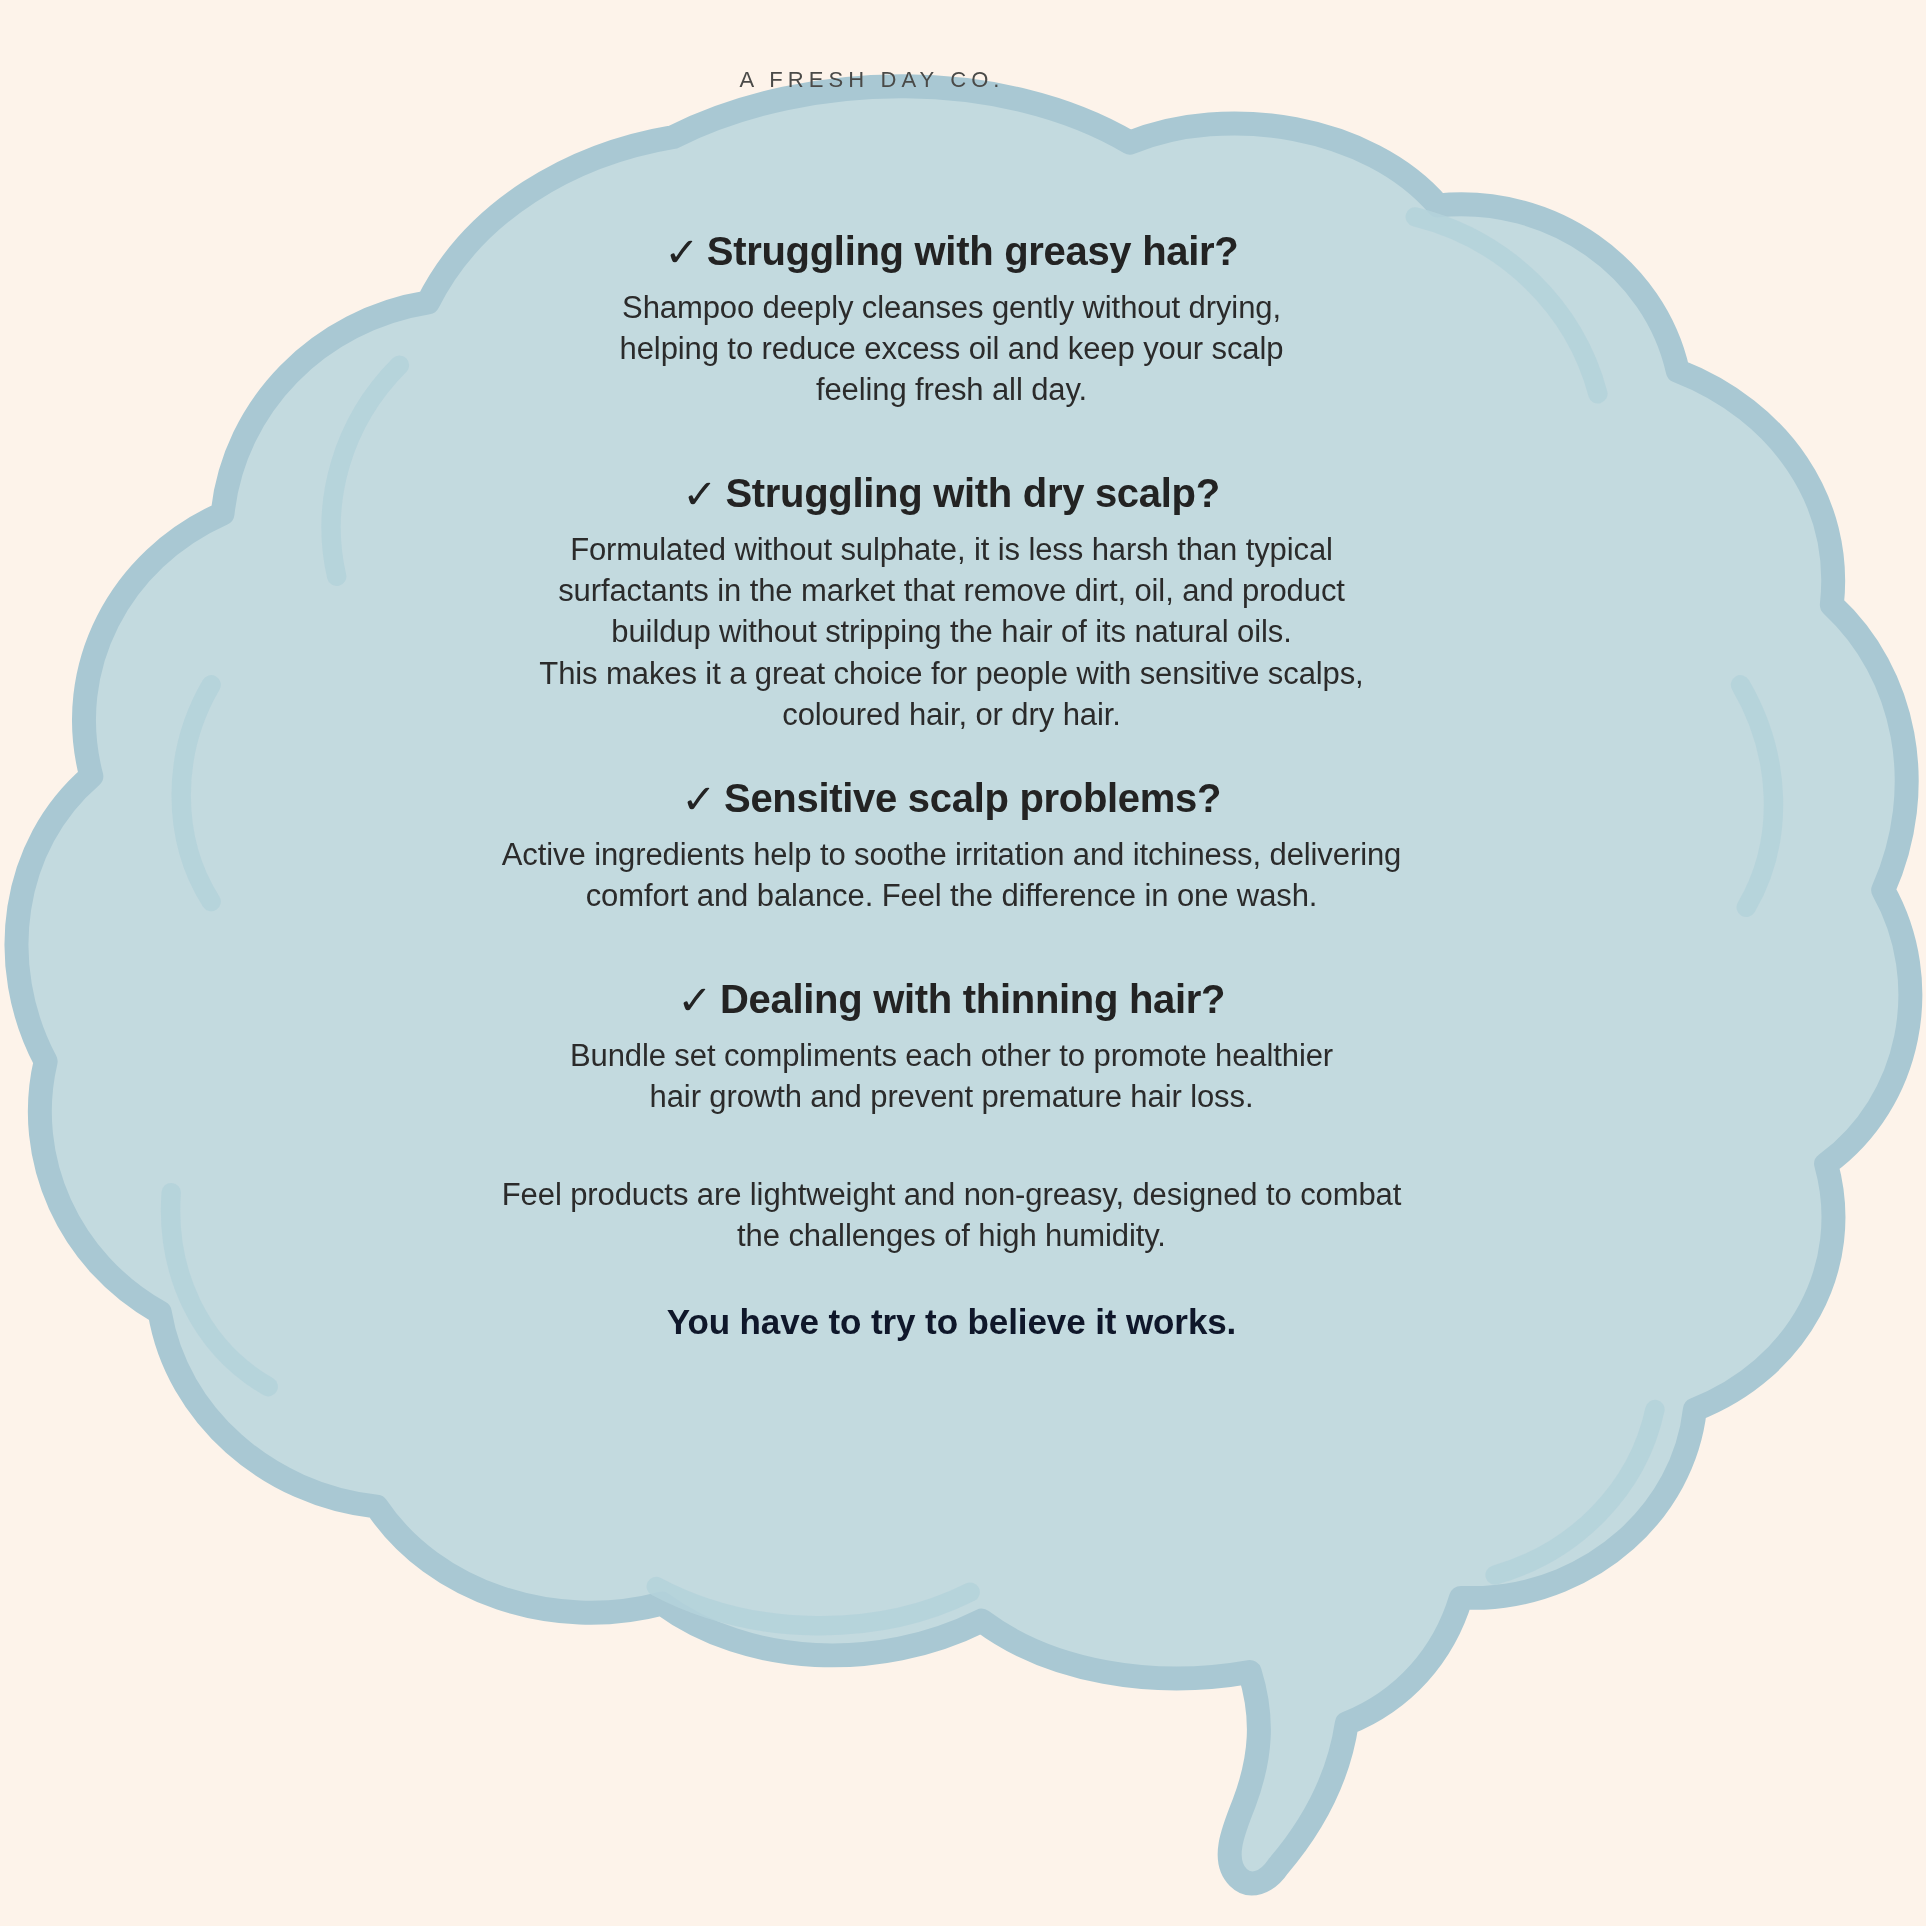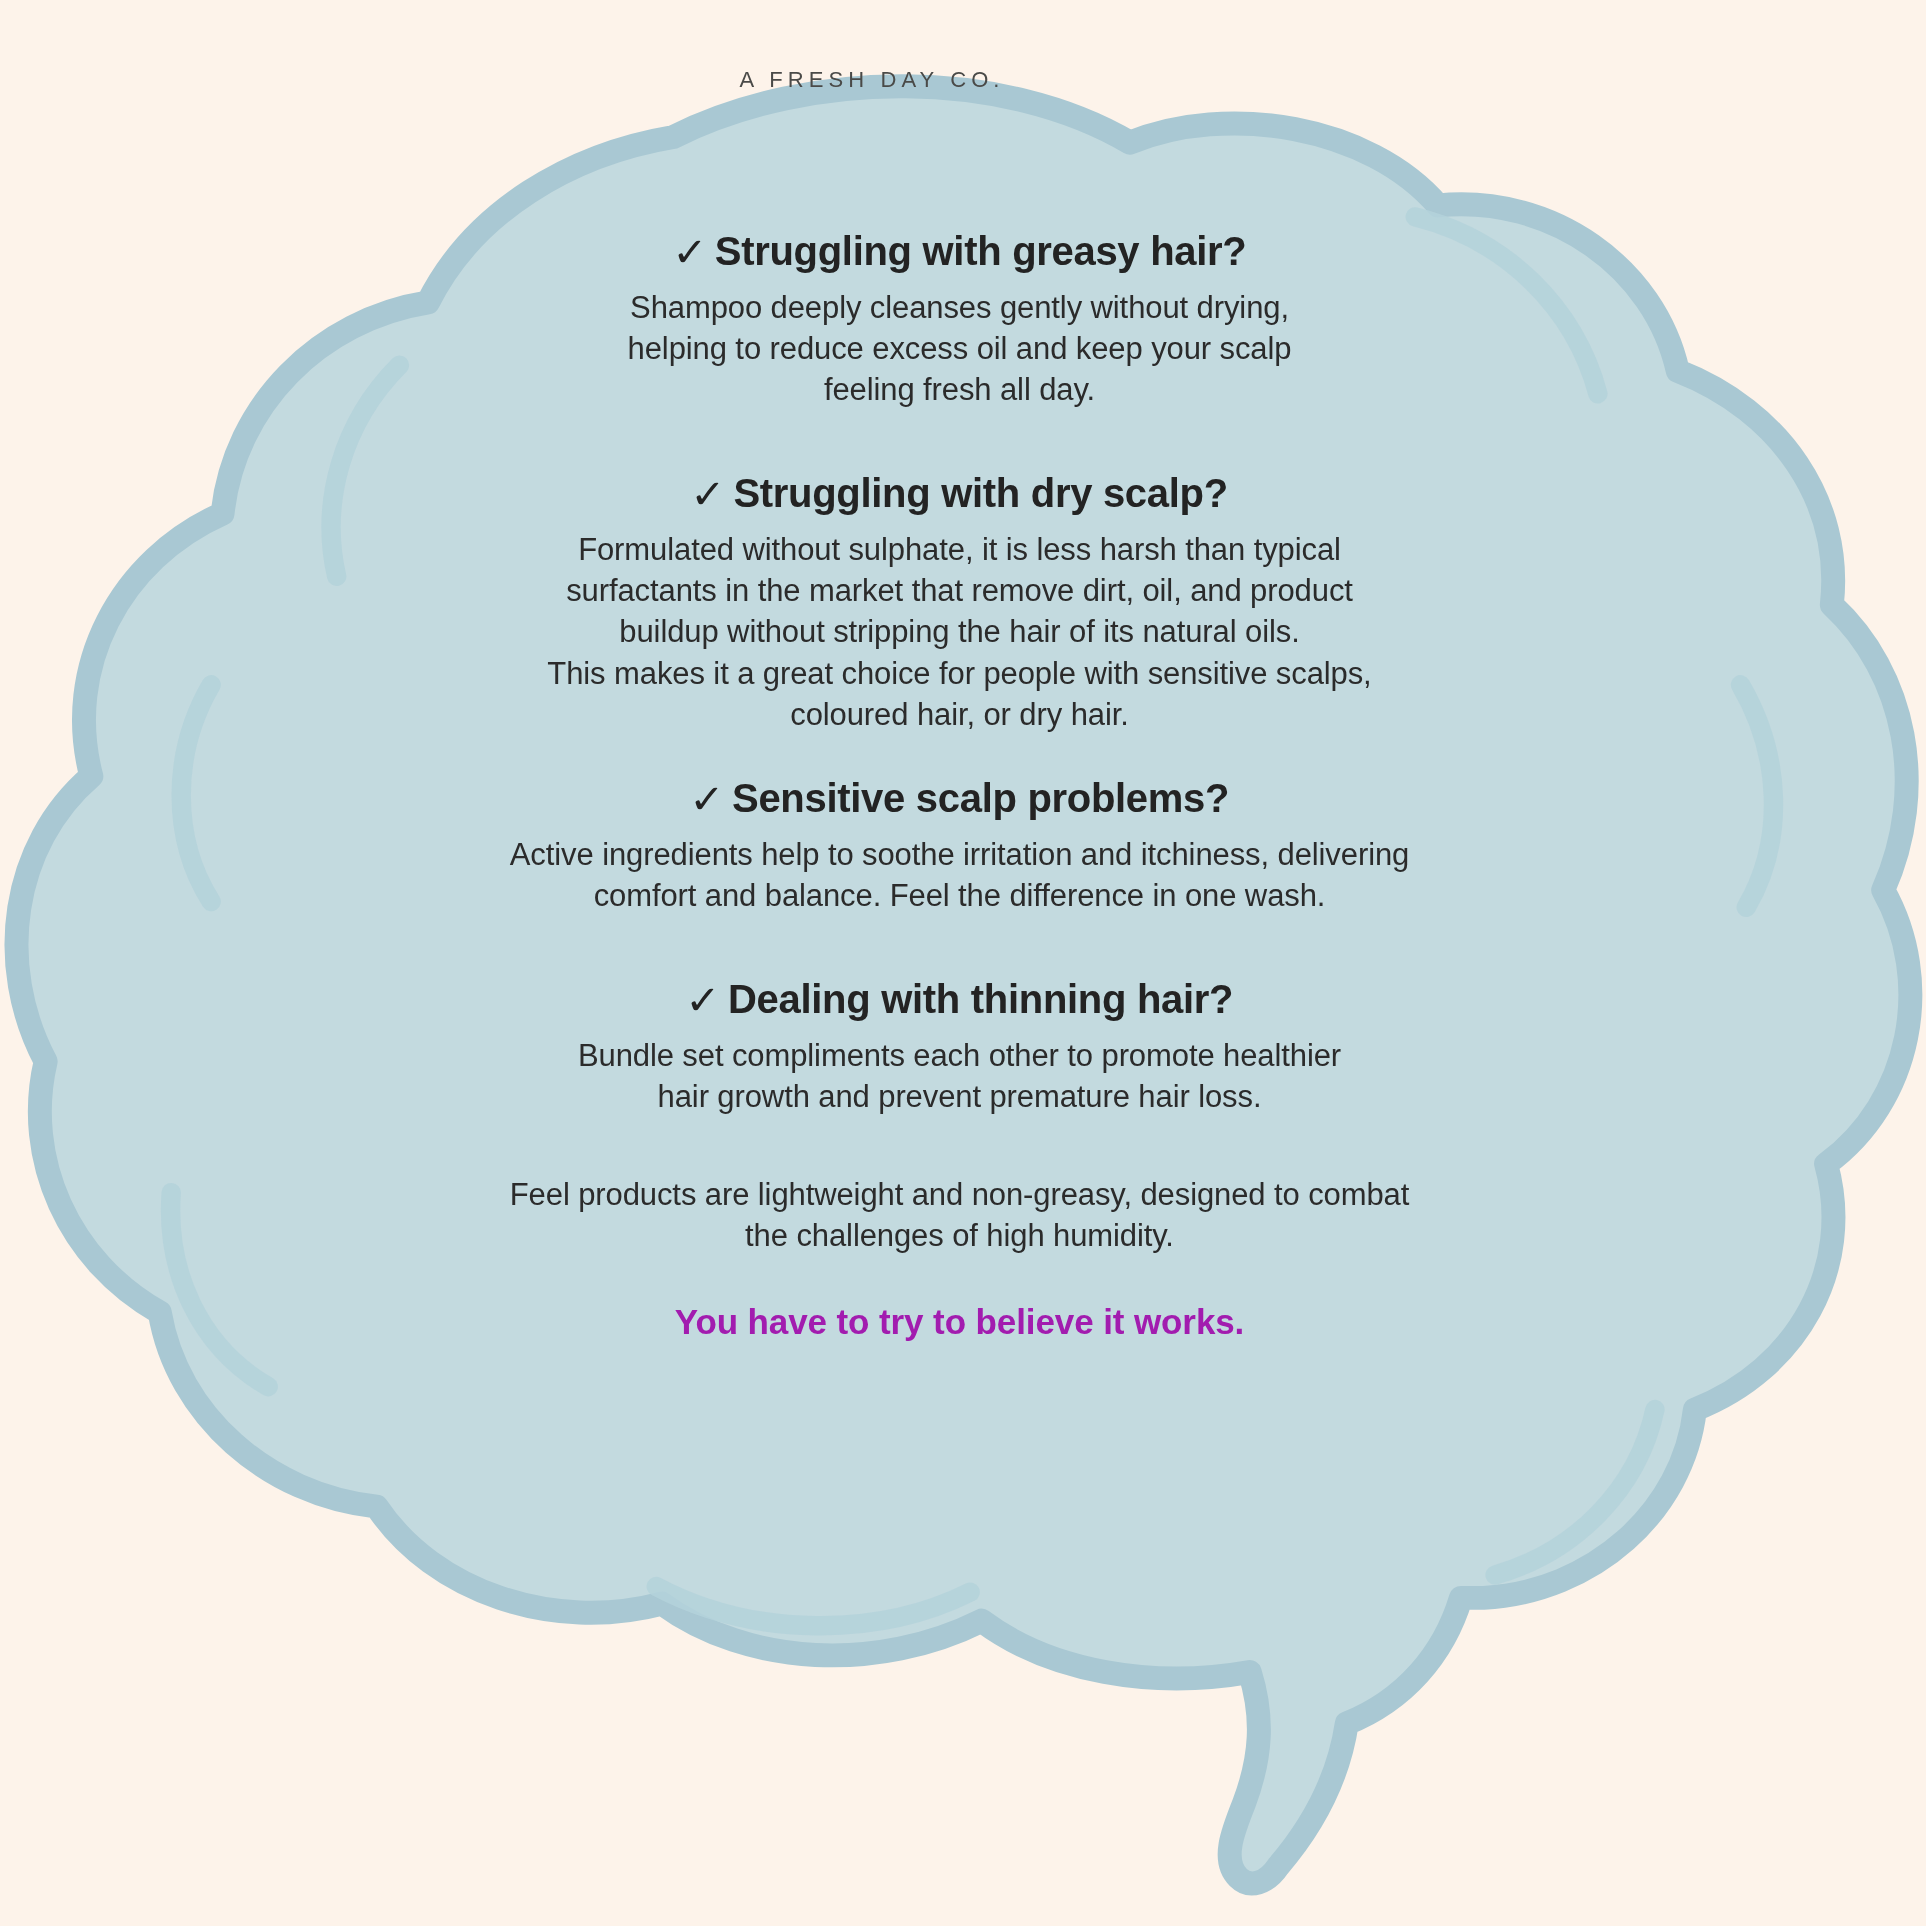--- a/index.html
+++ b/index.html
@@ -44,21 +44,21 @@
     text-align: center;
     font-size: 22px;
     letter-spacing: 5.1px;
     color: #4a4a48;
     font-weight: 400;
   }
 
   .blocks {
     position: absolute;
     top: 228px;
-    left: 156px;
+    left: 148px;
     width: 1607px;
     text-align: center;
   }
 
   .block {
     margin-bottom: 40px;
   }
 
   .q-line {
     display: block;
@@ -95,21 +95,21 @@
   .block-2 { }
   .block-3 { margin-bottom: 60px; }
   .block-4 { margin-bottom: 57px; }
   .block-5 { margin-bottom: 46px; }
 
   .closing {
     display: block;
     text-align: center;
     font-size: 35px;
     font-weight: 700;
-    color: #a21caf;
+    color: #0f172a;
     letter-spacing: -0.1px;
     margin-top: 17px;
   }
 </style>
 </head>
 <body>
 
 <svg id="cloud-art" viewBox="0 0 3375 3375" xmlns="http://www.w3.org/2000/svg">
   <g>
     <path fill="#c3dadf" stroke="#a9c8d3" stroke-width="42" stroke-linejoin="round" d="M1180 240

